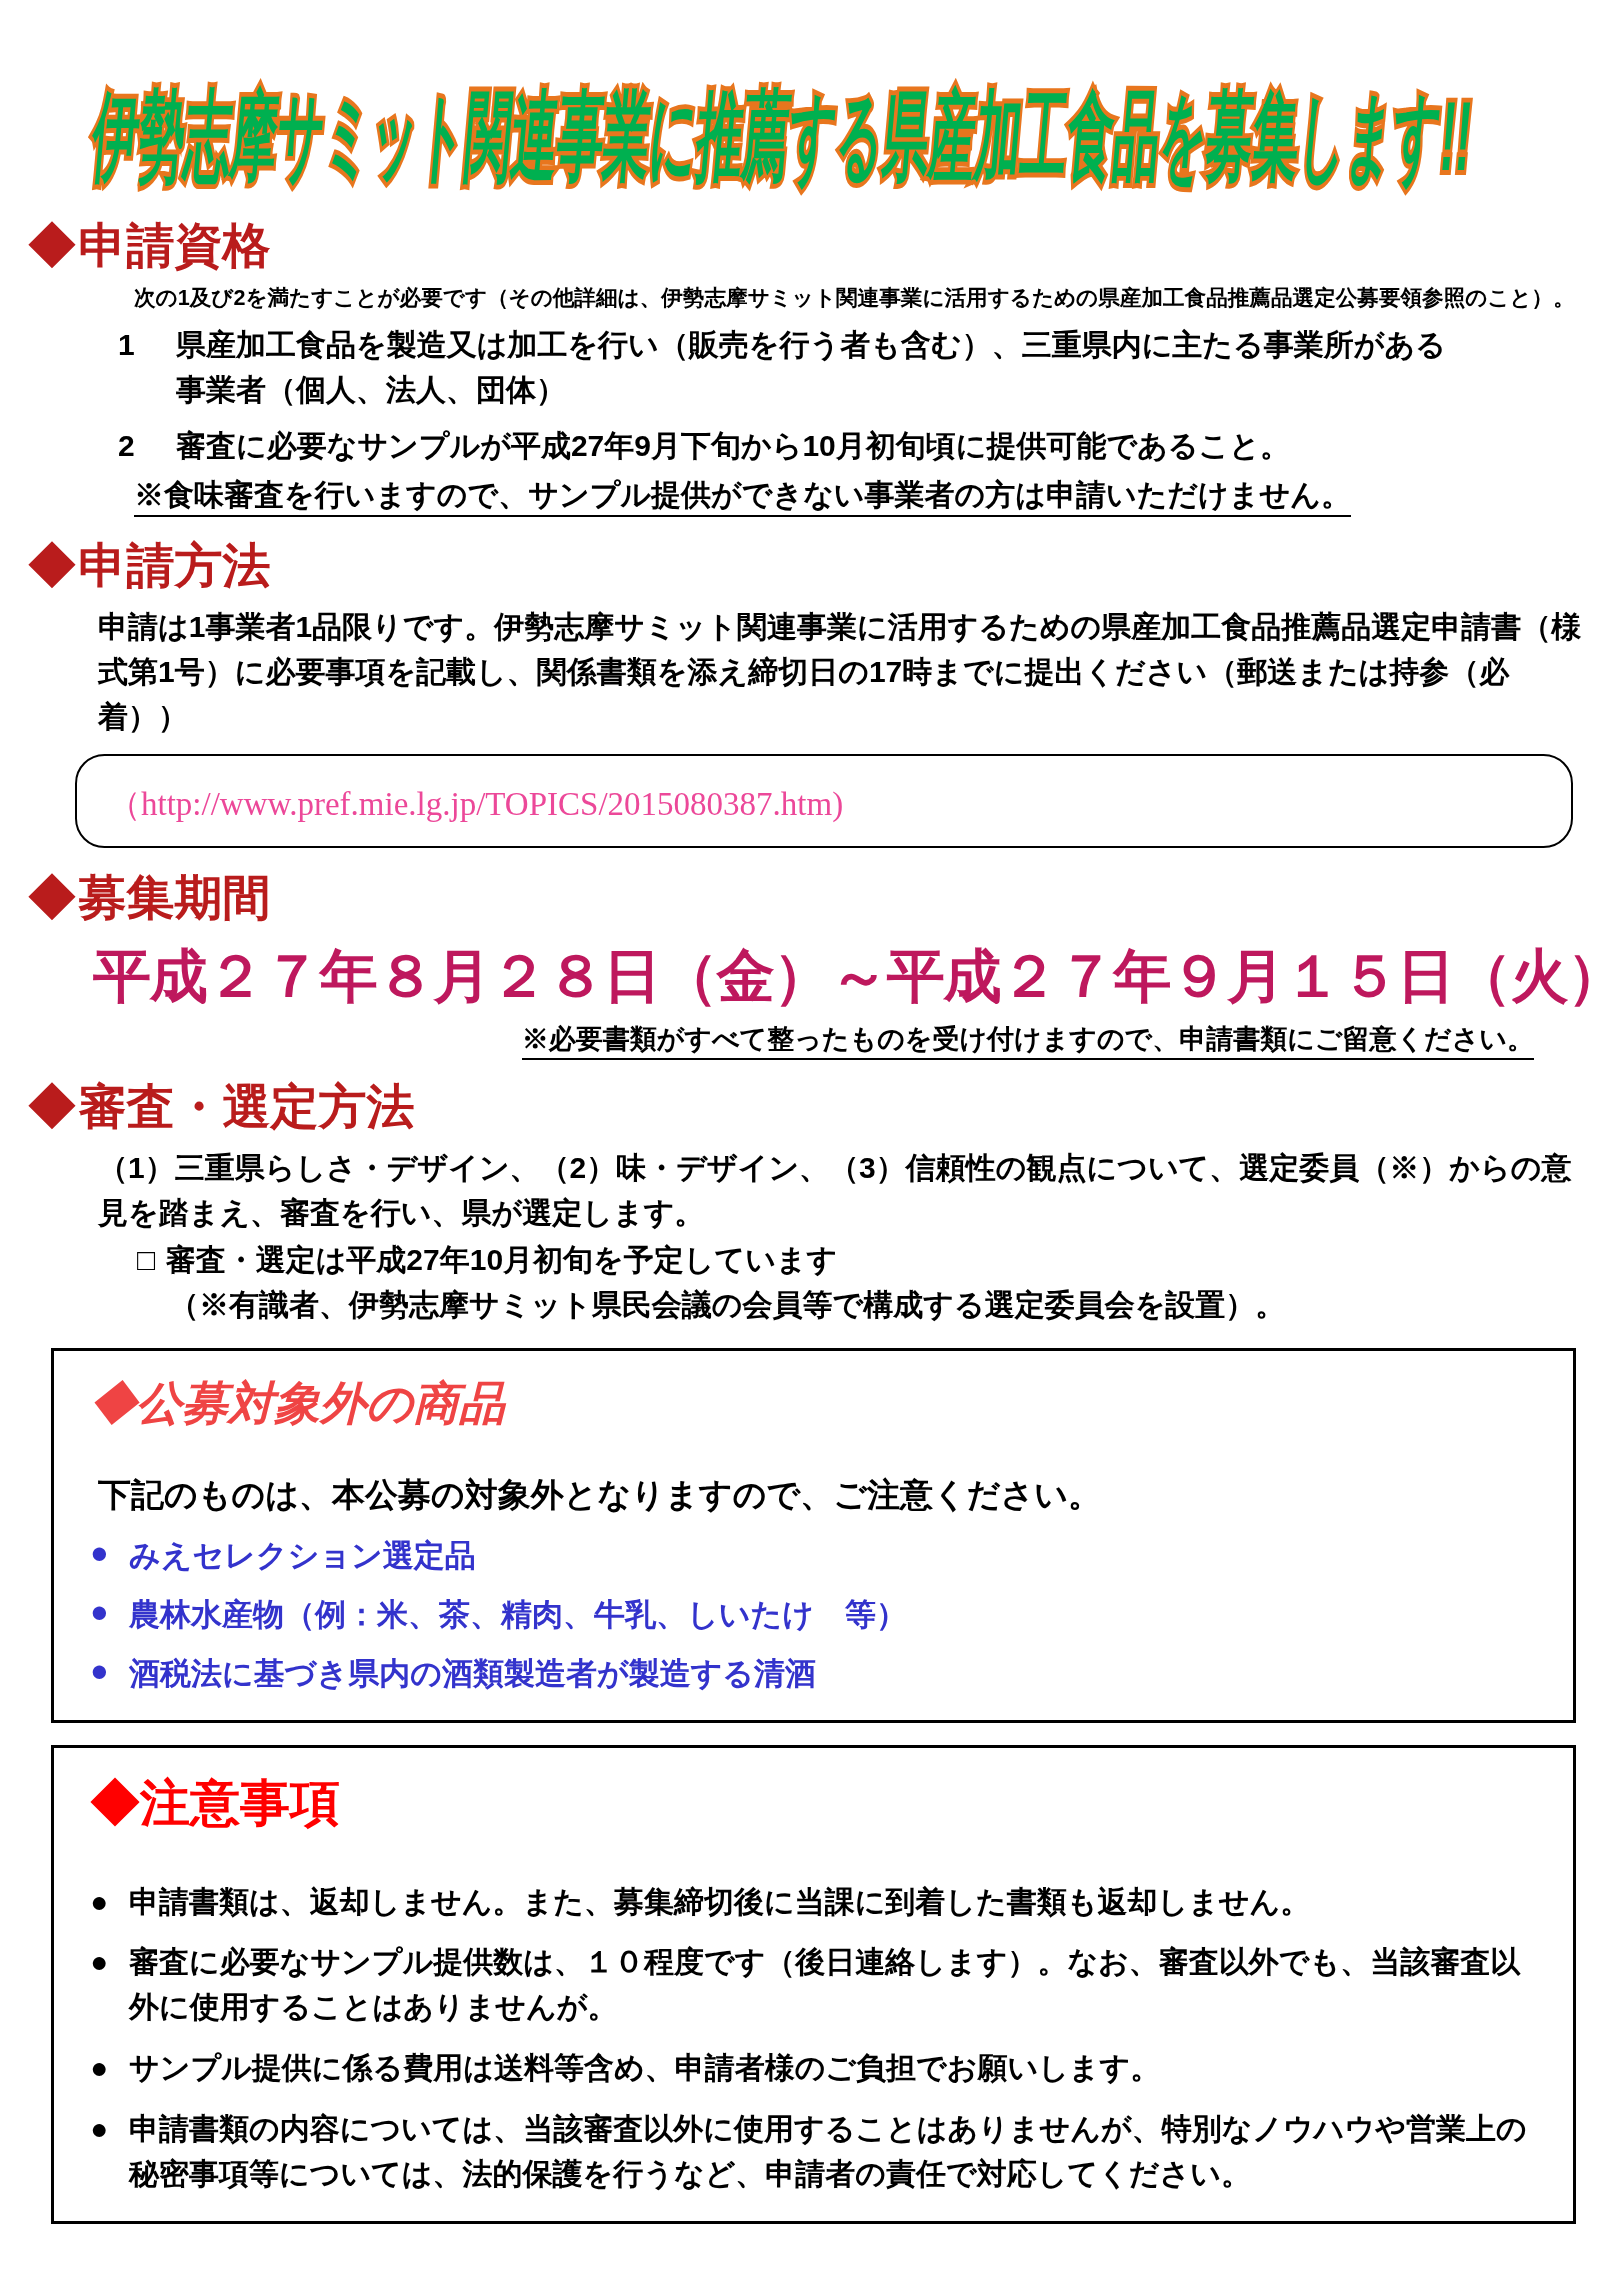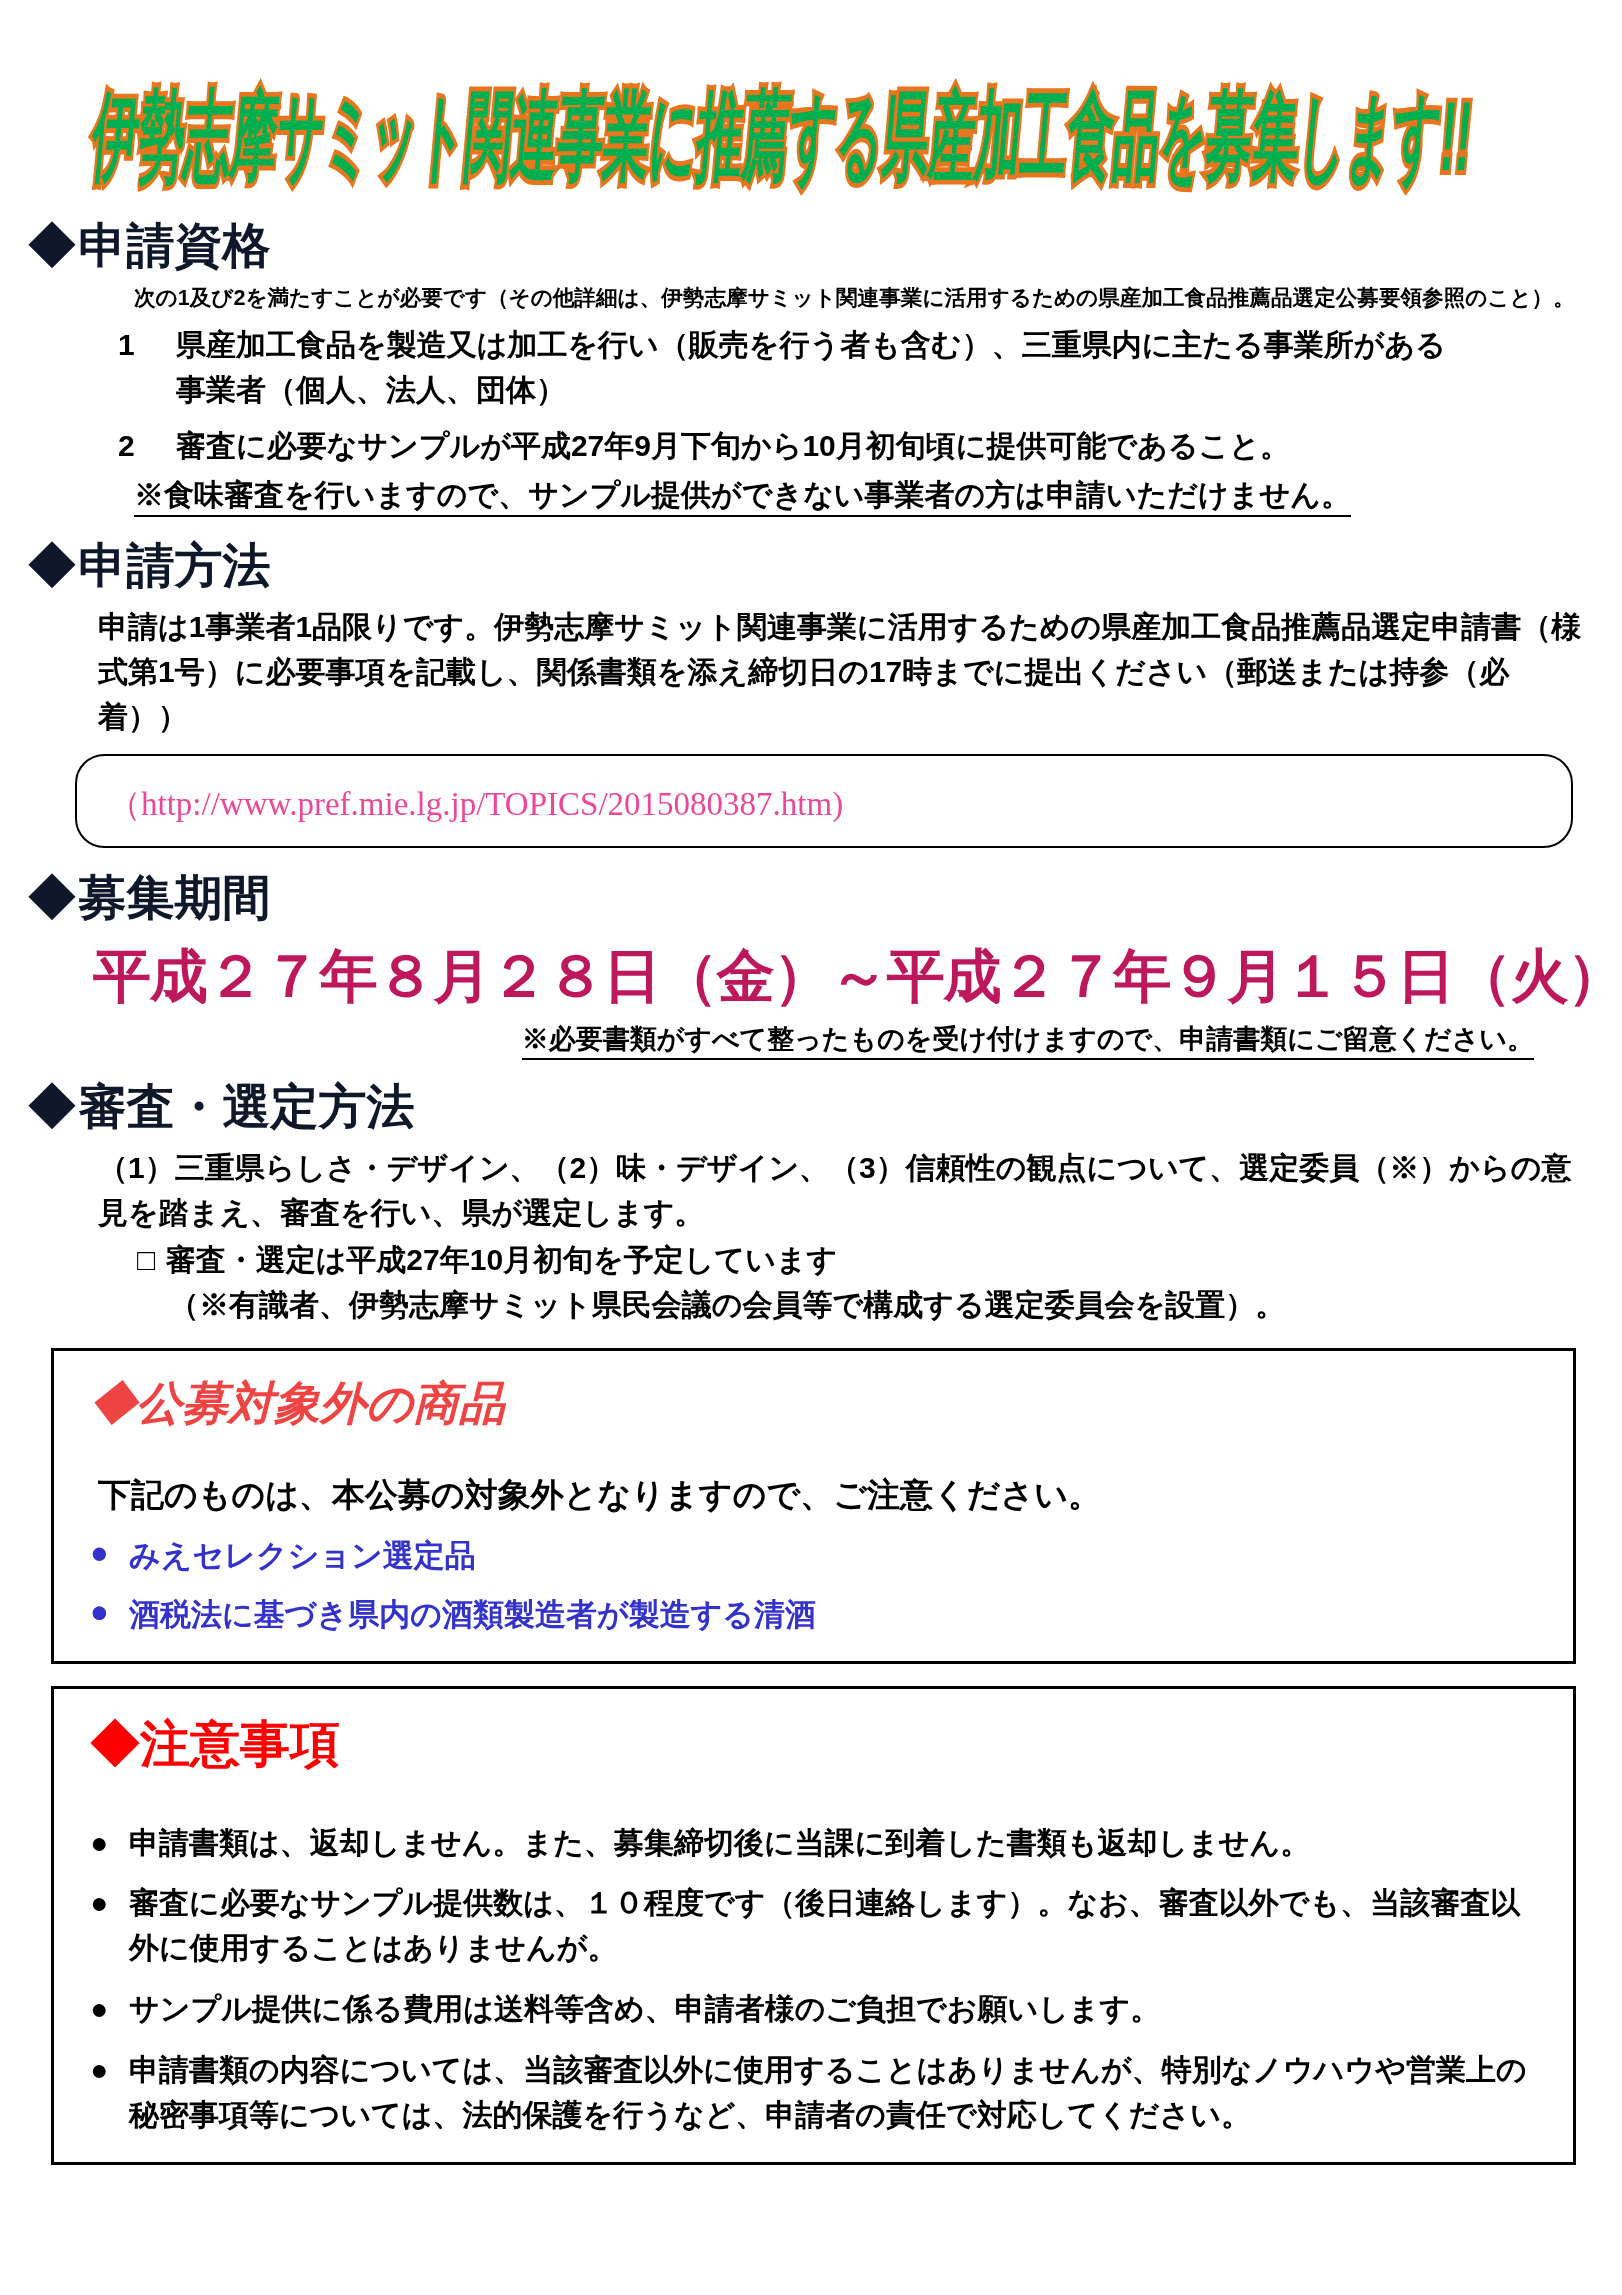--- a/index.html
+++ b/index.html
@@ -16,21 +16,21 @@
   .title-layer{
     position:absolute;left:0;top:0;white-space:nowrap;
     font-size:98px;font-weight:700;line-height:119px;
     transform:skewX(-5deg) scaleX(0.47);transform-origin:0 100%;
   }
   .title-stroke{-webkit-text-stroke:9.8px #E8761E;color:#E8761E;}
   .title-fill{color:#00B050;}
   
   .sec-h{margin:22px 0 0 69px;font-size:48px;font-weight:700;line-height:1.18;white-space:nowrap;}
   .sec-h .dia{margin-right:2.6px;}
-  .h-green{color:#0f172a;margin-left:28px;}
+  .h-green{color:#b91c1c;margin-left:28px;}
   .h-blue{color:#ef4444;font-style:italic;}
   .h-red{color:#FF0000;}
   
   .small-note{margin:7.9px 0 0 134px;font-size:21.6px;font-weight:600;white-space:nowrap;}
   .num-item{display:flex;margin:10.5px 0 0 118px;font-size:30px;font-weight:600;line-height:1.5;}
   .num-item .num{width:58px;flex:0 0 auto;}
   .num-item .num-text{flex:1;}
   .warn-line{margin:7.9px 0 0 134px;font-size:30px;font-weight:600;}
   .underline{border-bottom:2.6px solid #000;padding-bottom:3.9px;}
   .body-para{margin:9.2px 0 0 98px;width:1492px;font-size:30px;font-weight:600;line-height:1.5;}
@@ -104,21 +104,21 @@
   <h2 class="sec-h h-green"><span class="dia">◆</span><span>審査・選定方法</span></h2>
   <p class="sel-para">（1）三重県らしさ・デザイン、（2）味・デザイン、（3）信頼性の観点について、選定委員（※）からの意見を踏まえ、審査を行い、県が選定します。</p>
   <p class="check-line"><span class="checkbox">□</span><span>審査・選定は平成27年10月初旬を予定しています</span></p>
   <p class="sel-note">（※有識者、伊勢志摩サミット県民会議の会員等で構成する選定委員会を設置）。</p>
 
   <div class="black-box excluded-box">
     <h2 class="box-h h-blue"><span class="dia">◆</span><span>公募対象外の商品</span></h2>
     <p class="ex-intro">下記のものは、本公募の対象外となりますので、ご注意ください。</p>
     <ul class="plain">
       <li class="ex-item"><span class="bullet">●</span><span>みえセレクション選定品</span></li>
-      <li class="ex-item"><span class="bullet">●</span></li>
+      <li class="ex-item"><span class="bullet">●</span><span>農林水産物（例：米、茶、精肉、牛乳、しいたけ　等）</span></li>
       <li class="ex-item"><span class="bullet">●</span><span>酒税法に基づき県内の酒類製造者が製造する清酒</span></li>
     </ul>
   </div>
 
   <div class="black-box notes-box">
     <h2 class="box-h h-red"><span class="dia">◆</span><span>注意事項</span></h2>
     <ul class="plain">
       <li class="note-item"><span class="bullet">●</span><span>申請書類は、返却しません。また、募集締切後に当課に到着した書類も返却しません。</span></li>
       <li class="note-item"><span class="bullet">●</span><span>審査に必要なサンプル提供数は、１０程度です（後日連絡します）。なお、審査以外でも、当該審査以外に使用することはありませんが。</span></li>
       <li class="note-item"><span class="bullet">●</span><span>サンプル提供に係る費用は送料等含め、申請者様のご負担でお願いします。</span></li>

